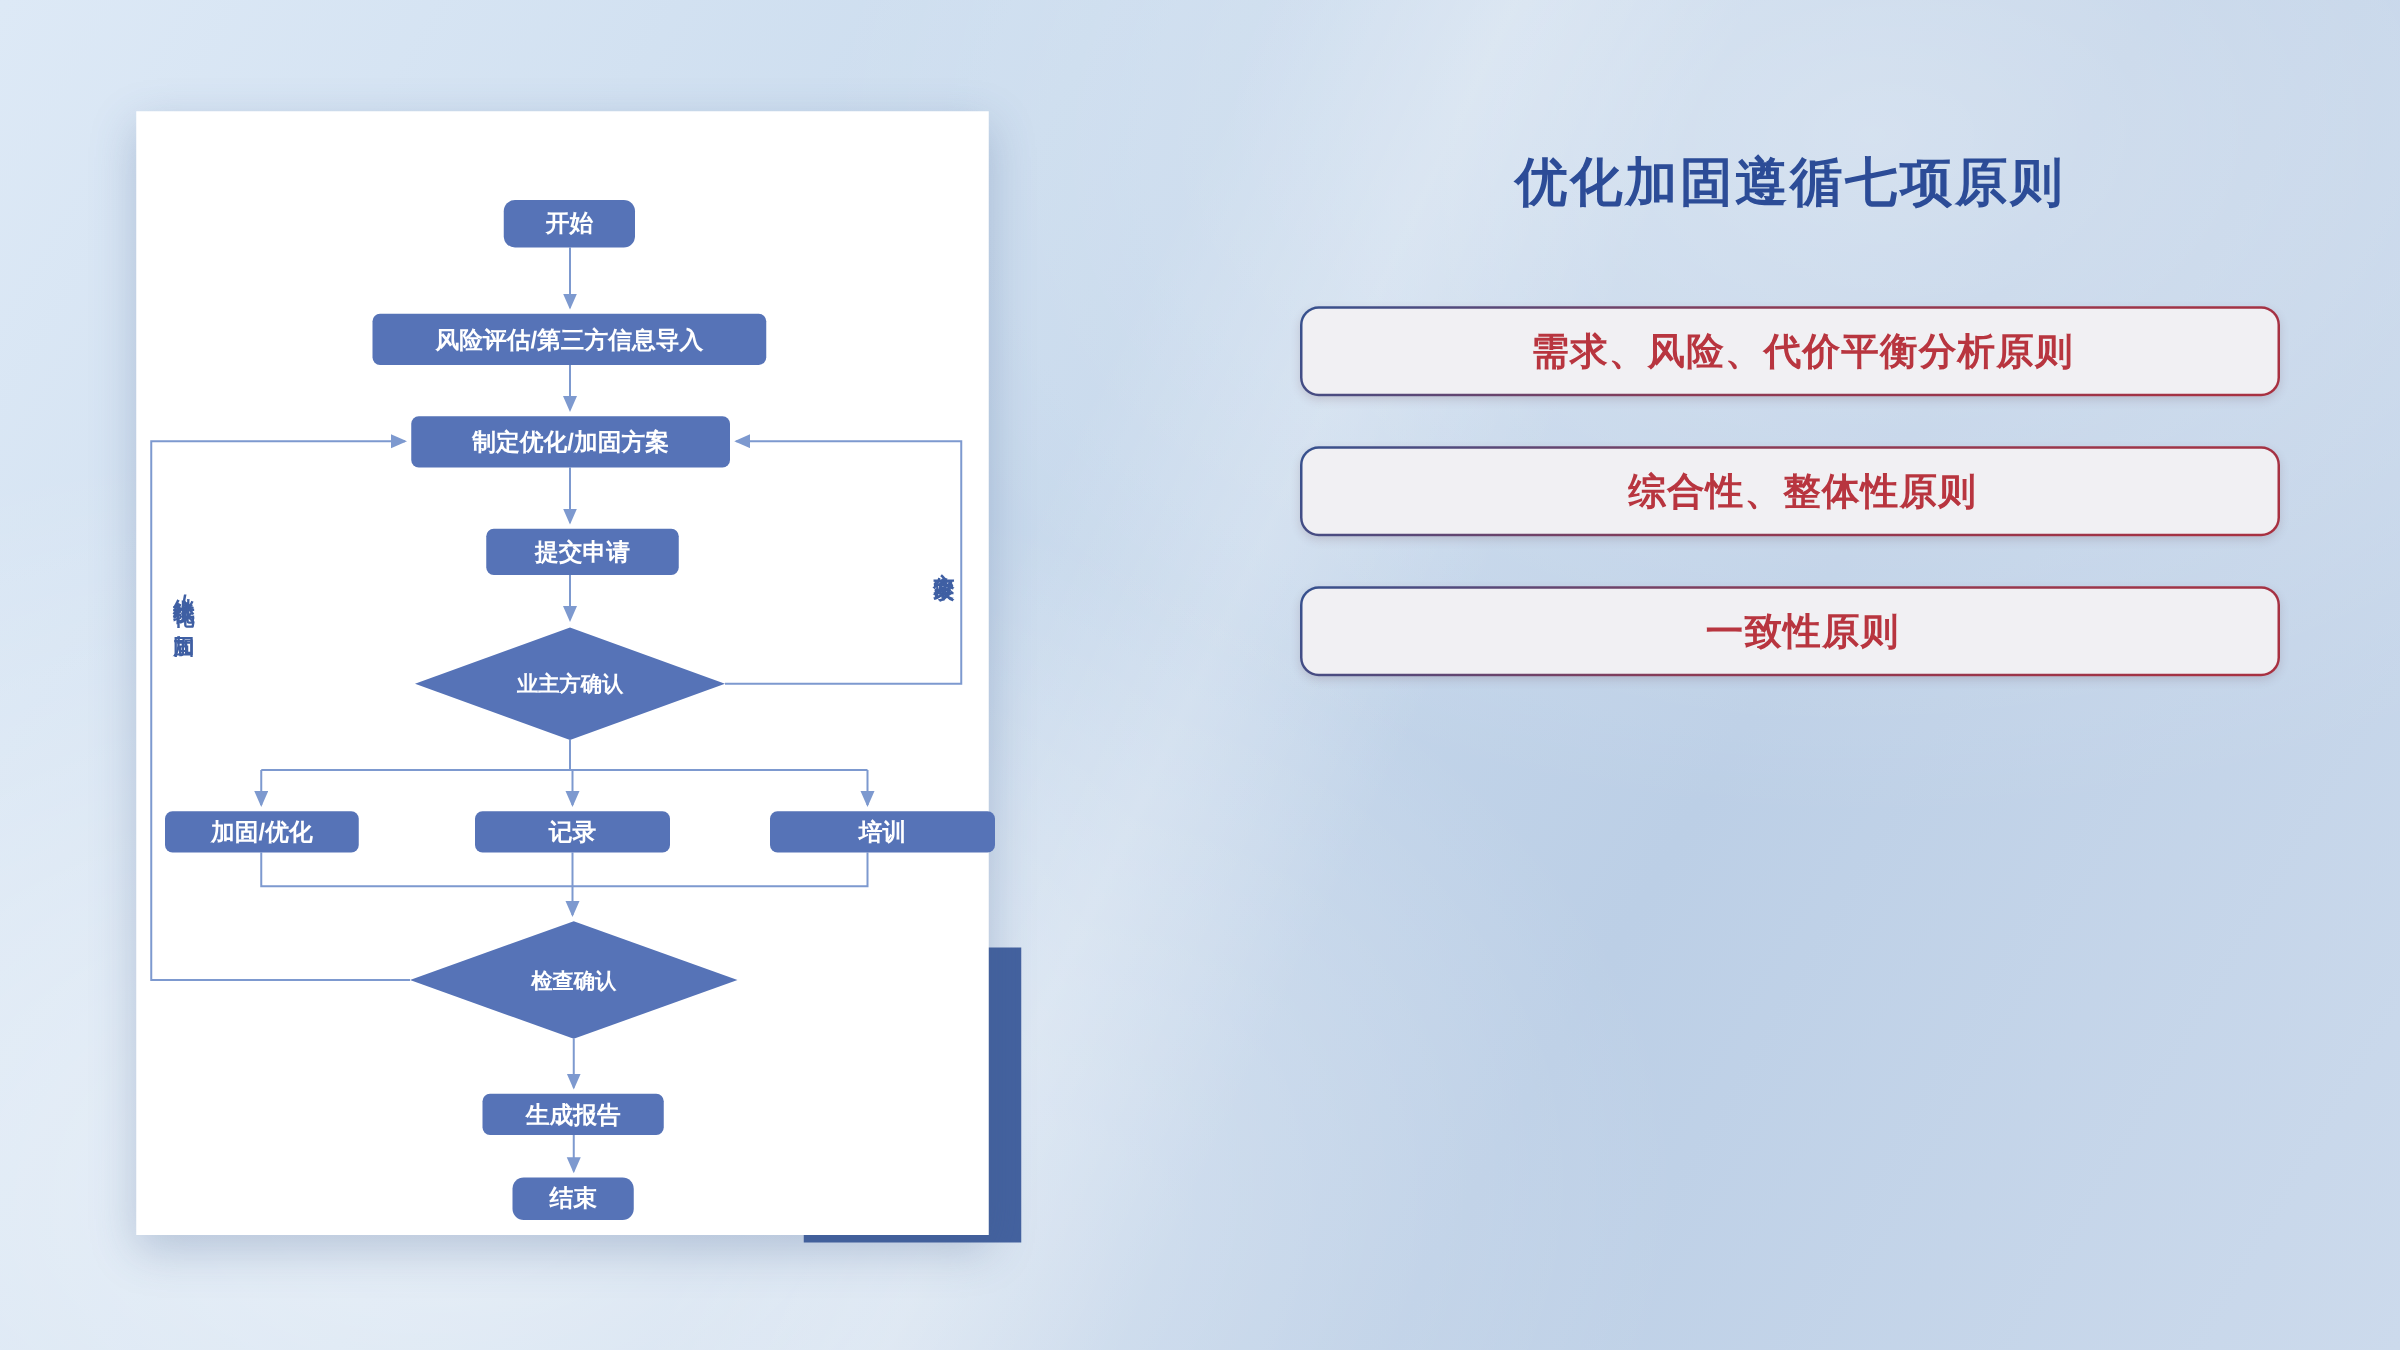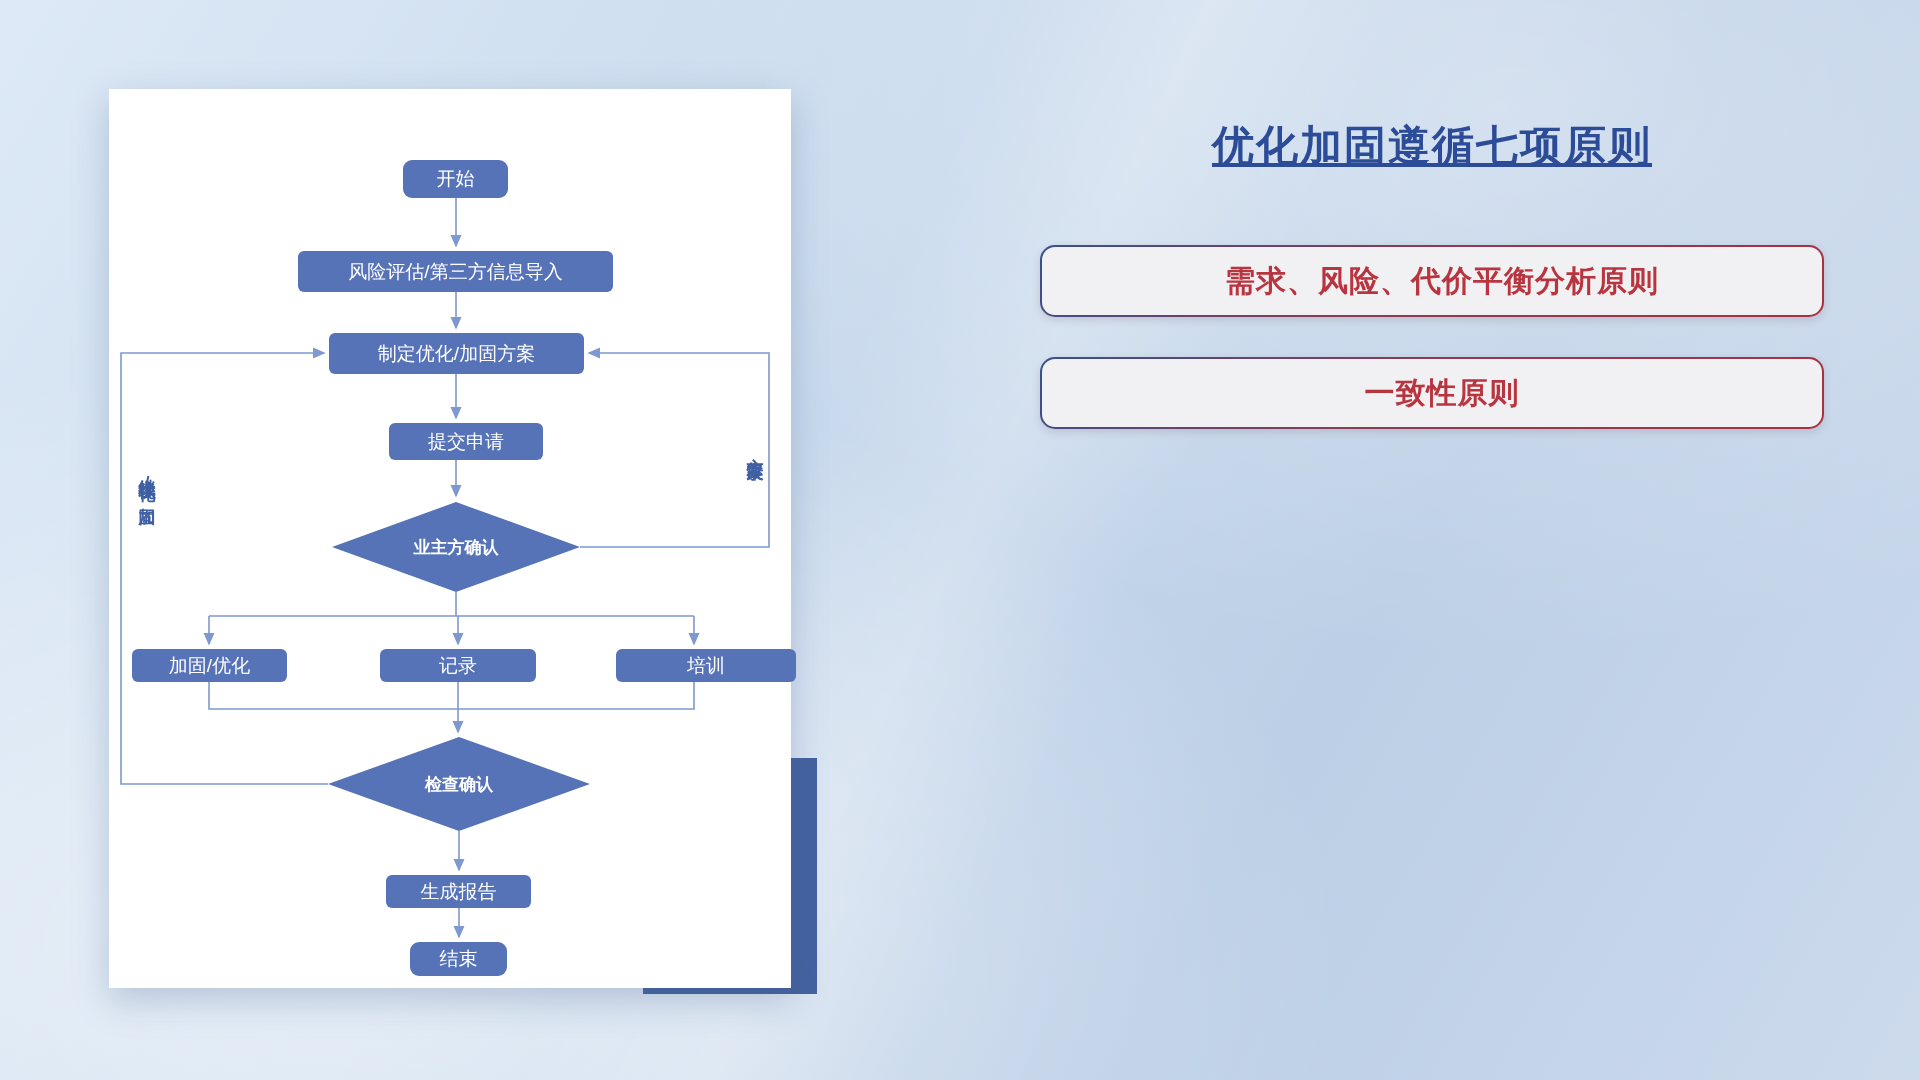--- a/index.html
+++ b/index.html
@@ -23,21 +23,21 @@
   }
   .flow-card{
     position:absolute;left:109px;top:89px;width:682px;height:899px;
     background:#ffffff;z-index:2;
     box-shadow:0 12px 34px rgba(60,90,140,.28);
   }
   .flow-card svg{position:absolute;left:0;top:0;}
   .fnode{
     position:absolute;background:#5673b7;color:#ffffff;
     display:flex;align-items:center;justify-content:center;
-    font-weight:normal;font-size:19px;border-radius:6px;box-sizing:border-box;
+    font-weight:bold;font-size:19px;border-radius:6px;box-sizing:border-box;
     white-space:nowrap;
   }
   .fnode.pill{border-radius:9px;}
   .dlabel{
     position:absolute;background:transparent;color:#ffffff;
     display:flex;align-items:center;justify-content:center;
     font-weight:bold;font-size:17px;white-space:nowrap;
   }
   .n-start   {left:294px;top:71px; width:105px;height:38px;}
   .n-risk    {left:189px;top:162px;width:315px;height:41px;}
@@ -56,21 +56,20 @@
     display:flex;align-items:center;justify-content:center;
   }
   .v-continue{left:20px;top:312px;width:36px;height:160px;}
   .v-modify  {left:628px;top:308px;width:36px;height:104px;}
 
   
   .p-title{
     position:absolute;left:1040px;top:118px;width:784px;
     text-align:center;font-size:42px;font-weight:bold;color:#2c4c97;
     letter-spacing:2px;
-    text-decoration:underline;
   }
   .p-list{
     position:absolute;left:1040px;top:245px;width:784px;
     display:flex;flex-direction:column;gap:40px;
   }
   .p-item{
     height:72px;border-radius:15px;padding:2px;box-sizing:border-box;
     background:linear-gradient(135deg,#35518f 0%,#8c3a54 45%,#a93040 100%);
     box-shadow:0 3px 8px rgba(100,60,80,.18);
   }
@@ -138,18 +137,23 @@
   <div class="p-title">优化加固遵循七项原则</div>
 
   <div class="p-list">
     <div class="p-item">
       <div class="p-inner">
           <span>需求、风险、代价平衡分析原则</span>
         </div>
     </div>
     <div class="p-item">
       <div class="p-inner">
+          <span>综合性、整体性原则</span>
+        </div>
+    </div>
+    <div class="p-item">
+      <div class="p-inner">
           <span>一致性原则</span>
         </div>
     </div>
   </div>
 
 </div>
 
 </body></html>

